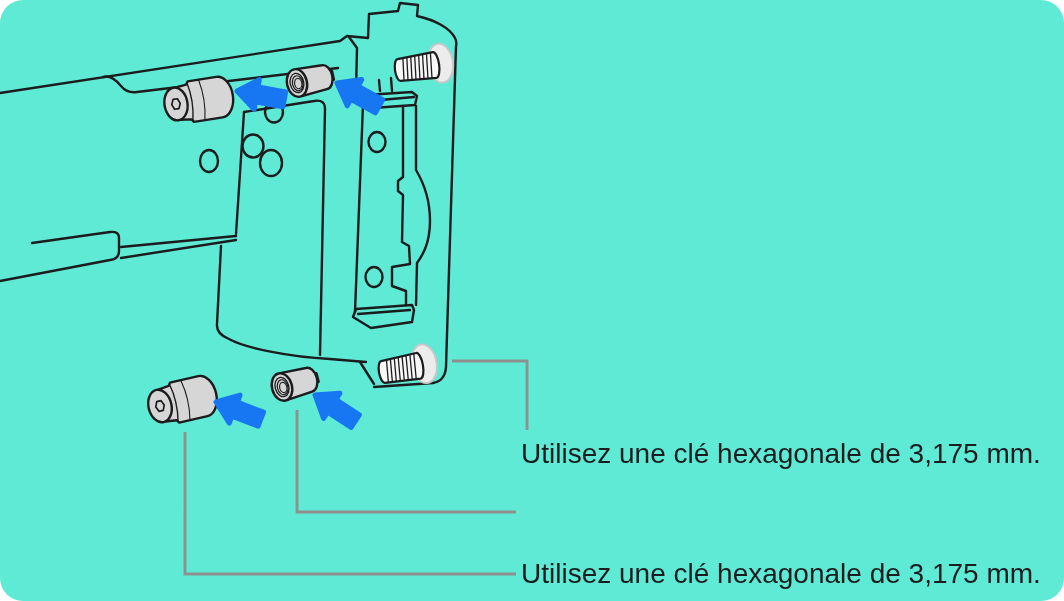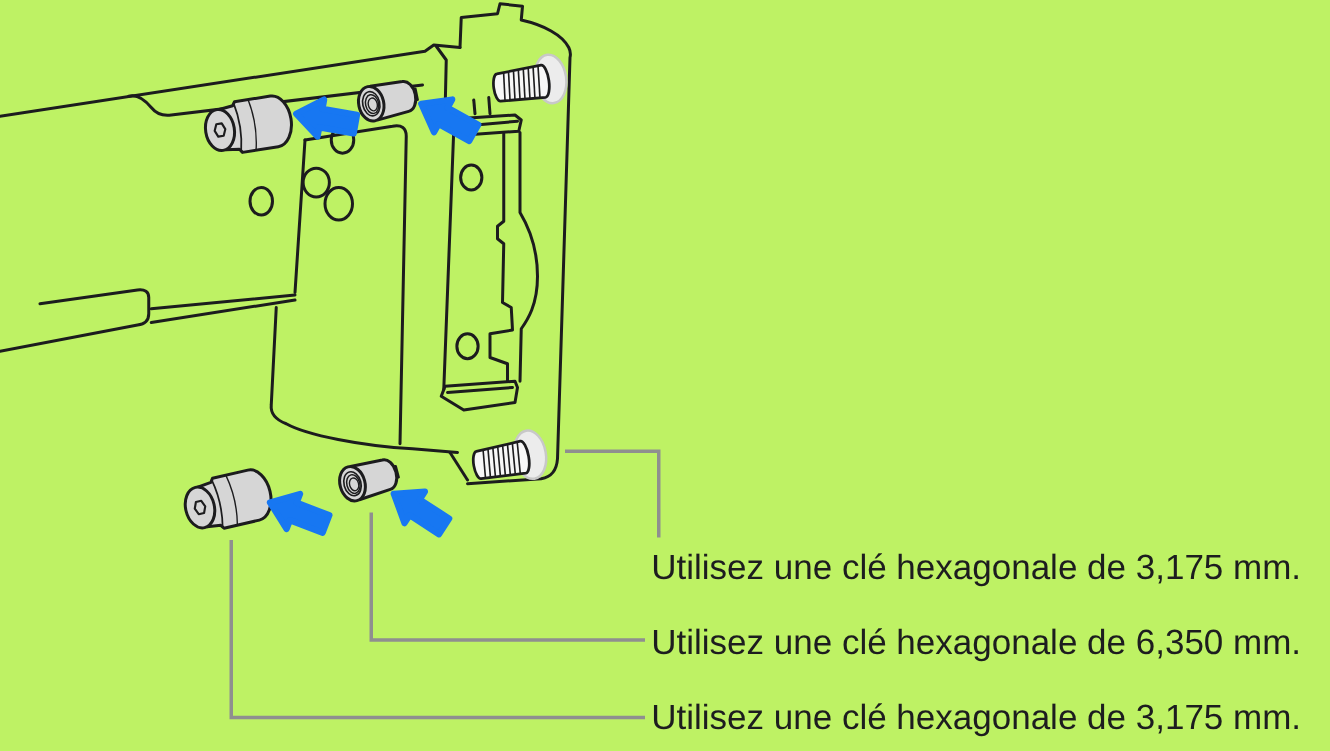--- a/index.html
+++ b/index.html
@@ -1,17 +1,17 @@
 <!DOCTYPE html>
 <html><head>
 <meta charset="utf-8">
 <style>
   html,body{margin:0;padding:0;background:#ffffff;}
-  #canvas{position:relative;width:1064px;height:601px;background:#bef264;overflow:hidden;
-          font-family:"Liberation Sans",sans-serif;}
+  #canvas{position:relative;width:1064px;height:601px;background:#5eead4;overflow:hidden;
+          font-family:"Liberation Sans",sans-serif;border-radius:23px;}
   #canvas svg{position:absolute;left:0;top:0;}
   .callout{position:absolute;left:521px;font-size:28px;line-height:32px;color:#1d1d1f;
            white-space:nowrap;font-family:"Liberation Sans",sans-serif;}
   #callout-1{top:438px;}
   #callout-2{top:498px;}
   #callout-3{top:558px;}
 </style>
 </head>
 <body>
 
@@ -115,15 +115,14 @@
 
     <g>
       <use href="#arrowshape" transform="translate(237,91) rotate(10)"></use>
       <use href="#arrowshape" transform="translate(337,83) rotate(29)"></use>
       <use href="#arrowshape" transform="translate(216,402) rotate(21)"></use>
       <use href="#arrowshape" transform="translate(315,395) rotate(33)"></use>
     </g>
   </svg>
 
   <div id="callout-1" class="callout">Utilisez une clé hexagonale de 3,175 mm.</div>
-  <div id="callout-2" class="callout">Utilisez une clé hexagonale de 6,350 mm.</div>
   <div id="callout-3" class="callout">Utilisez une clé hexagonale de 3,175 mm.</div>
 </div>
 
 </body></html>

